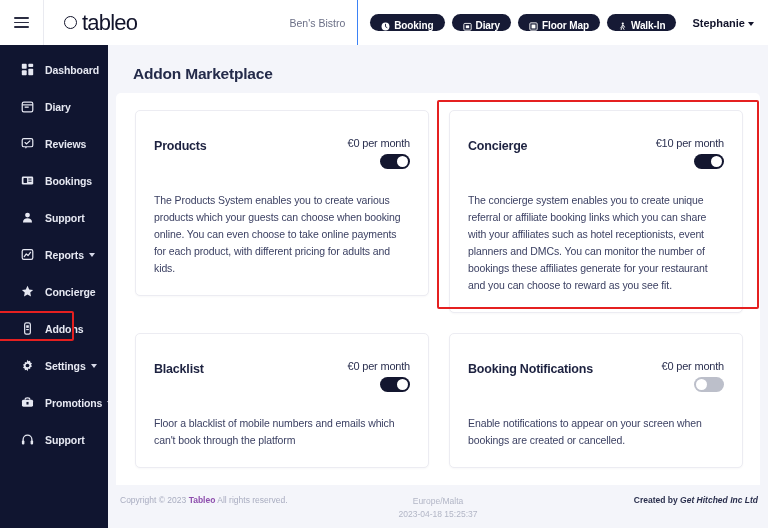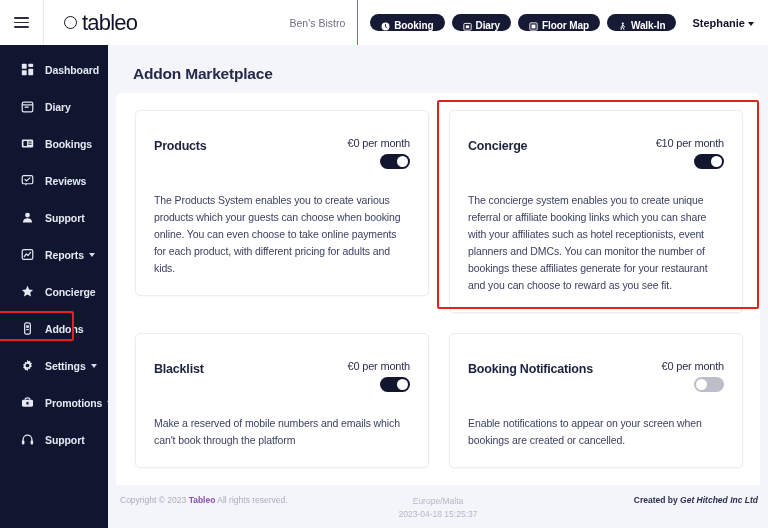--- a/index.html
+++ b/index.html
@@ -301,38 +301,38 @@
             <path d="M1.5 6h13" stroke="#e6e8f2" stroke-width="1.5"></path>
             <rect x="4.5" y="8" width="5" height="1.6" fill="#e6e8f2"></rect>
           </svg>
       </span>
       <span>Diary</span>
     </div>
 
     <div class="nav-item">
       <span class="nav-icon">
         <svg width="13" height="13" viewBox="0 0 16 16">
+            <rect x="1.5" y="2" width="13" height="10" rx="2" fill="none" stroke="#e6e8f2" stroke-width="1.5"></rect>
+            <path d="M5 12.2 7.2 12.2 6 14.6z" fill="#e6e8f2"></path>
+            <path d="M5 6.8l1.8 1.8L11 4.8" stroke="#e6e8f2" stroke-width="1.5" fill="none" stroke-linecap="round"></path>
+          </svg>
+      </span>
+      <span>Reviews</span>
+    </div>
+
+    <div class="nav-item">
+      <span class="nav-icon">
+        <svg width="13" height="13" viewBox="0 0 16 16">
             <rect x="1" y="3" width="14" height="10" rx="1.6" fill="#e6e8f2"></rect>
             <rect x="3" y="5" width="4.5" height="6" rx="0.8" fill="#101530"></rect>
             <rect x="9" y="5.5" width="4" height="1.3" fill="#101530"></rect>
             <rect x="9" y="8.2" width="4" height="1.3" fill="#101530"></rect>
           </svg>
       </span>
       <span>Bookings</span>
-    </div>
-
-    <div class="nav-item">
-      <span class="nav-icon">
-        <svg width="13" height="13" viewBox="0 0 16 16">
-            <rect x="1.5" y="2" width="13" height="10" rx="2" fill="none" stroke="#e6e8f2" stroke-width="1.5"></rect>
-            <path d="M5 12.2 7.2 12.2 6 14.6z" fill="#e6e8f2"></path>
-            <path d="M5 6.8l1.8 1.8L11 4.8" stroke="#e6e8f2" stroke-width="1.5" fill="none" stroke-linecap="round"></path>
-          </svg>
-      </span>
-      <span>Reviews</span>
     </div>
 
     <div class="nav-item">
       <span class="nav-icon">
         <svg width="13" height="13" viewBox="0 0 16 16">
             <circle cx="8" cy="5" r="3" fill="#e6e8f2"></circle>
             <path d="M2.4 14c0-3.1 2.5-5 5.6-5s5.6 1.9 5.6 5z" fill="#e6e8f2"></path>
           </svg>
       </span>
       <span>Support</span>
@@ -439,21 +439,21 @@
 
         <div class="card-wrap">
           <div class="card short">
             <div class="card-head">
               <div class="card-title">Blacklist</div>
               <div class="card-right">
                 <div class="price">€0 per month</div>
                 <div class="toggle on"><span class="knob"></span></div>
               </div>
             </div>
-            <div class="card-body">Make a reserved of mobile numbers and emails which can't book through the platform</div>
+            <div class="card-body">Floor a blacklist of mobile numbers and emails which can't book through the platform</div>
           </div>
         </div>
 
         <div class="card-wrap">
           <div class="card short">
             <div class="card-head">
               <div class="card-title">Booking Notifications</div>
               <div class="card-right">
                 <div class="price">€0 per month</div>
                 <div class="toggle off"><span class="knob"></span></div>

